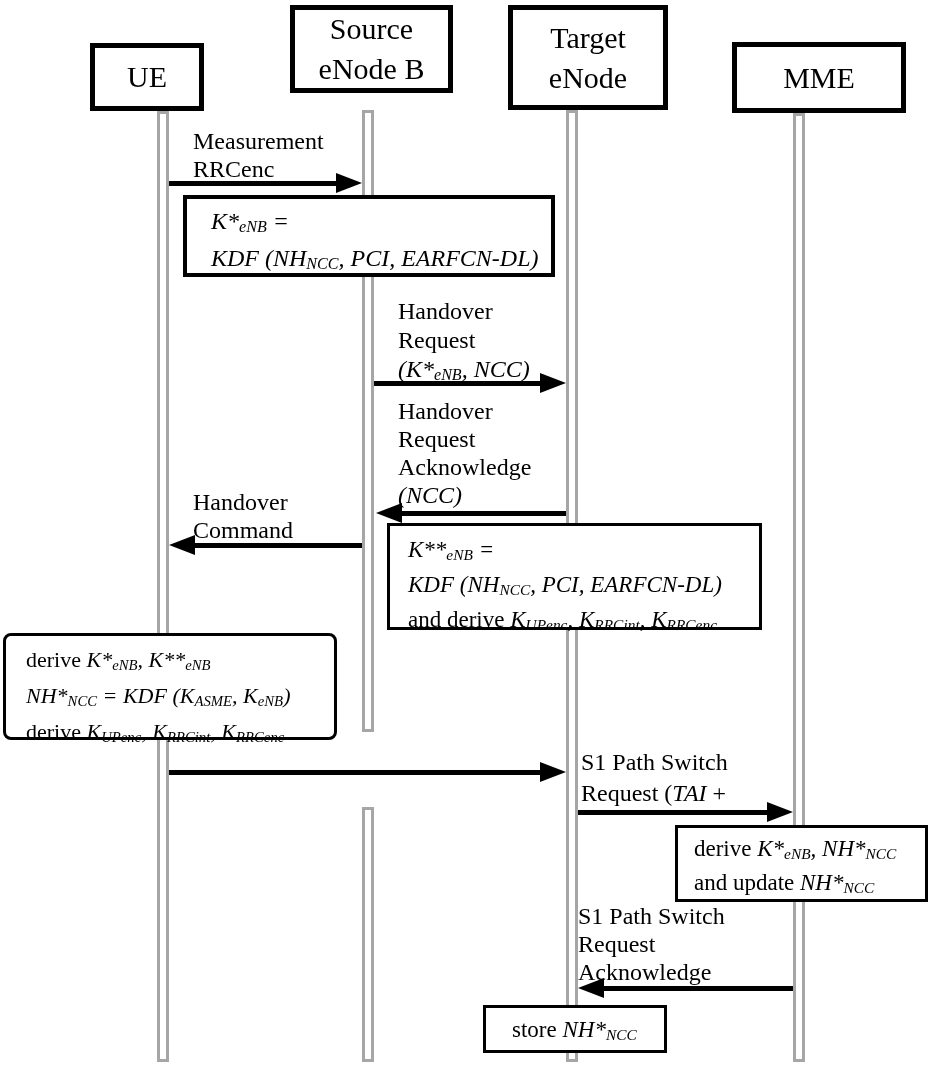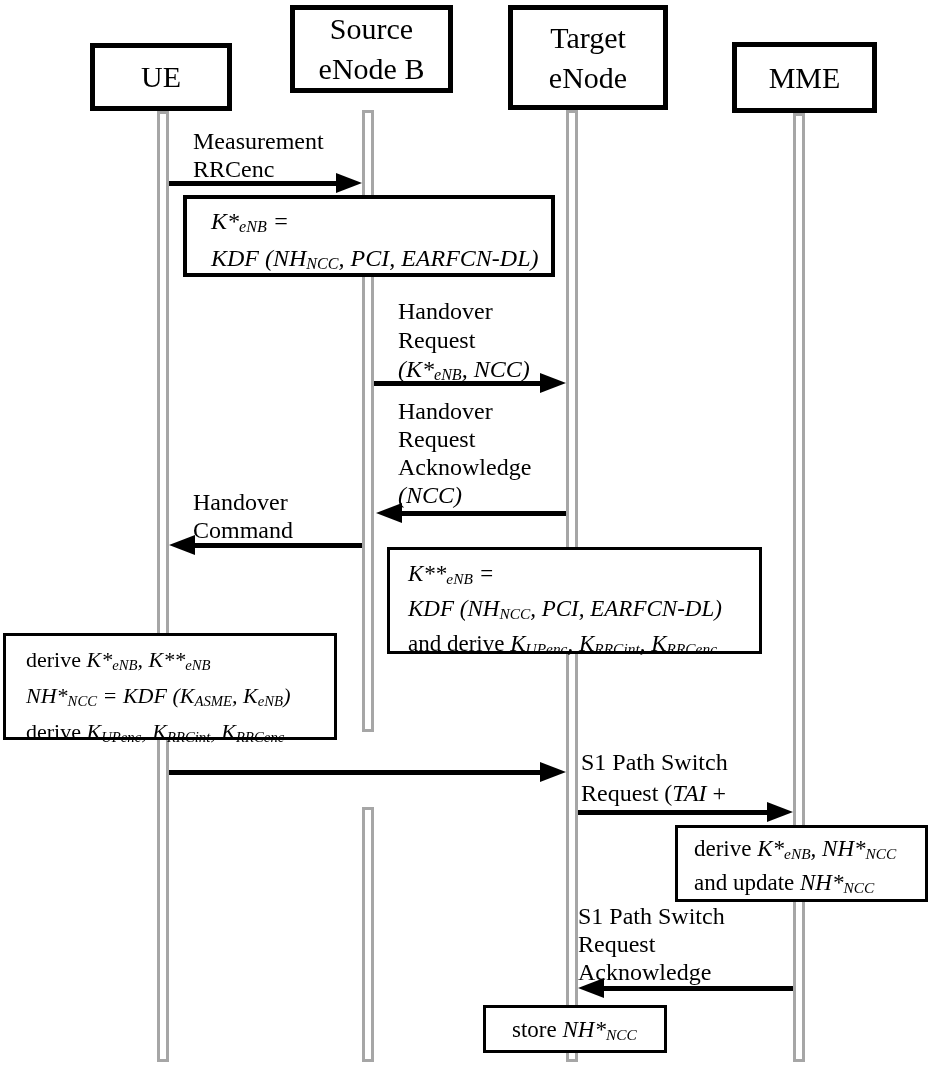--- a/index.html
+++ b/index.html
@@ -39,38 +39,38 @@
 <body>
 
 <div class="diagram">
 
   <div class="lifeline" style="left:157px; top:111px; height:951px;"></div>
   <div class="lifeline" style="left:362px; top:110px; height:622px;"></div>
   <div class="lifeline" style="left:362px; top:807px; height:255px;"></div>
   <div class="lifeline" style="left:566px; top:110px; height:952px;"></div>
   <div class="lifeline" style="left:793px; top:113px; height:949px;"></div>
 
-  <div class="actor" style="left:90px; top:43px; width:142px; height:68px;">
+  <div class="actor" style="left:90px; top:43px; width:114px; height:68px;">
     <div>
         <div class="tl"><span>UE</span></div>
       </div>
   </div>
   <div class="actor" style="left:290px; top:5px; width:163px; height:88px;">
     <div>
         <div class="tl"><span>Source</span></div>
         <div class="tl"><span>eNode B</span></div>
       </div>
   </div>
   <div class="actor" style="left:508px; top:5px; width:160px; height:105px;">
     <div>
         <div class="tl"><span>Target</span></div>
         <div class="tl"><span>eNode</span></div>
       </div>
   </div>
-  <div class="actor" style="left:732px; top:42px; width:145px; height:71px;">
+  <div class="actor" style="left:732px; top:42px; width:174px; height:71px;">
     <div>
         <div class="tl"><span>MME</span></div>
       </div>
   </div>
 
   <div class="msg-label" style="left:193px; top:127px;">
       <div class="tl"><span>Measurement</span></div>
       <div class="tl"><span>RRCenc</span></div>
     </div>
   <div class="arrow dir-right" style="left:169px; top:173px; width:193px;">
@@ -106,27 +106,27 @@
 
   <div class="msg-label" style="left:193px; top:488px;">
       <div class="tl"><span>Handover</span></div>
       <div class="tl"><span>Command</span></div>
     </div>
   <div class="arrow dir-left" style="left:169px; top:535px; width:193px;">
     <div class="shaft"></div>
     <div class="head"></div>
   </div>
 
-  <div class="note" style="left:387px; top:523px; width:375px; height:107px; padding:7px 0 0 18px;margin-top:24px;">
+  <div class="note" style="left:387px; top:523px; width:375px; height:107px; padding:7px 0 0 18px;">
       <div class="tl"><span class="it">K**</span><span class="it sub">eNB</span><span class="it"> =</span></div>
       <div class="tl"><span class="it">KDF (NH</span><span class="it sub">NCC</span><span class="it">, PCI, EARFCN-DL)</span></div>
       <div class="tl"><span>and derive </span><span class="it">K</span><span class="it sub">UPenc</span><span class="it">, </span><span class="it">K</span><span class="it sub">RRCint</span><span class="it">, </span><span class="it">K</span><span class="it sub">RRCenc</span></div>
     </div>
 
-  <div class="note" style="left:3px; top:633px; width:334px; height:107px; padding:7px 0 0 20px; font-size:22px;">
+  <div class="note" style="left:3px; top:633px; width:334px; height:107px; padding:7px 0 0 20px; font-size:22px;border-radius:8px;">
       <div class="tl"><span>derive </span><span class="it">K*</span><span class="it sub">eNB</span><span class="it">, </span><span class="it">K**</span><span class="it sub">eNB</span></div>
       <div class="tl"><span class="it">NH*</span><span class="it sub">NCC</span><span class="it"> = KDF (</span><span class="it">K</span><span class="it sub">ASME</span><span class="it">, </span><span class="it">K</span><span class="it sub">eNB</span><span class="it">)</span></div>
       <div class="tl"><span>derive </span><span class="it">K</span><span class="it sub">UPenc</span><span class="it">, </span><span class="it">K</span><span class="it sub">RRCint</span><span class="it">, </span><span class="it">K</span><span class="it sub">RRCenc</span></div>
     </div>
 
   <div class="arrow dir-right" style="left:169px; top:762px; width:397px;">
     <div class="shaft"></div>
     <div class="head"></div>
   </div>
 

